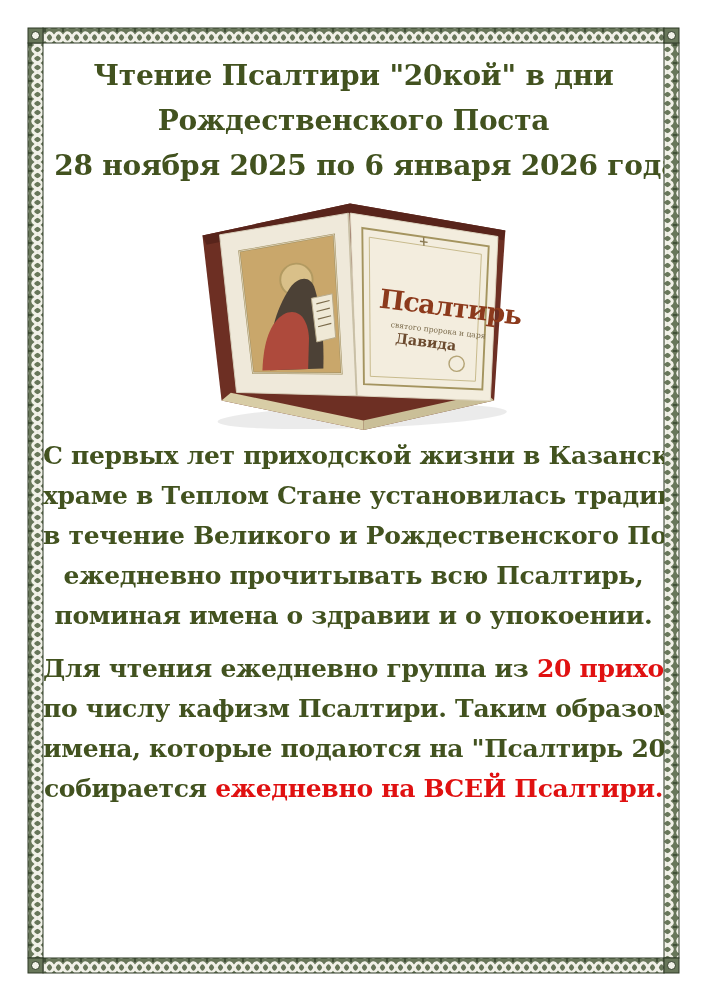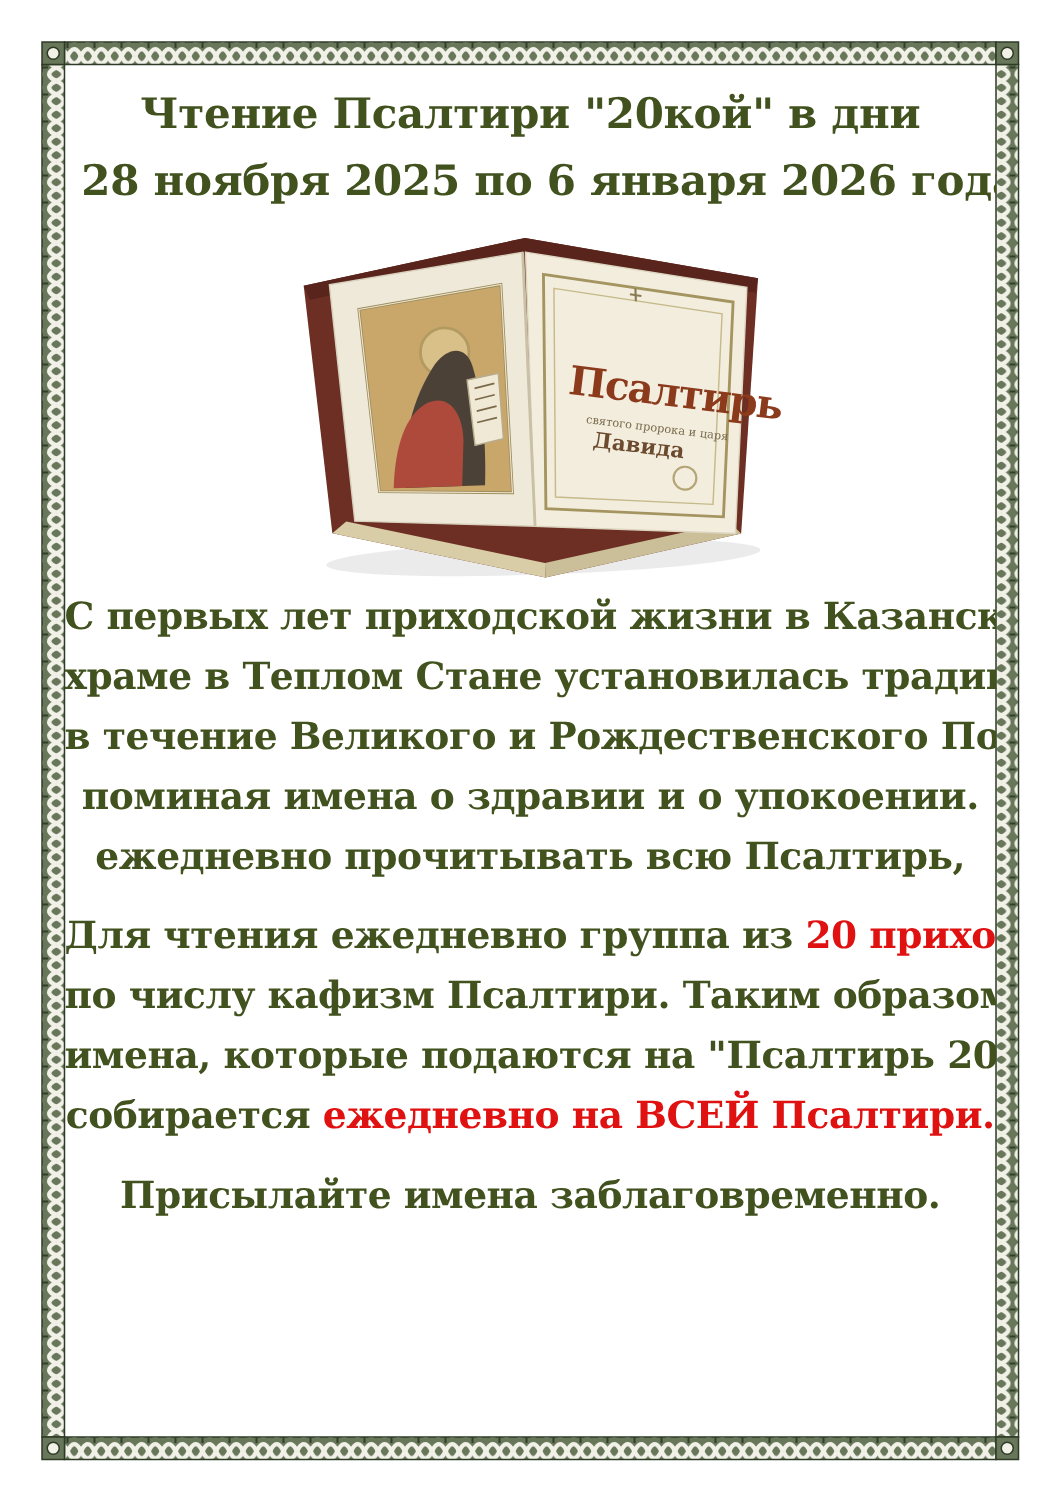--- a/index.html
+++ b/index.html
@@ -68,20 +68,21 @@
       <circle cx="35.5" cy="965.5" r="4" fill="#f1f1e8" stroke="#2e3b26"></circle>
       <rect x="664" y="958" width="15" height="15" fill="#68775a" stroke="#2e3b26"></rect>
       <circle cx="671.5" cy="965.5" r="4" fill="#f1f1e8" stroke="#2e3b26"></circle>
     </g>
   </svg>
 
   <div class="content">
 
     <div class="title">
       <div class="title-line">Чтение Псалтири "20кой" в дни</div>
+      <div class="title-line">Рождественского Поста</div>
       <div class="title-line">с 28 ноября 2025 по 6 января 2026 года</div>
     </div>
 
     <div class="book-wrap">
       <svg width="362" height="240" viewBox="0 0 380 252">
         <g transform="rotate(-2 190 130)">
           <ellipse cx="195" cy="234" rx="152" ry="12" fill="#000000" opacity="0.08"></ellipse>
 
           <path d="M34,38 L190,10 L352,44 L334,222 L196,248 L48,212 Z" fill="#6d2f23"></path>
           <path d="M34,38 L190,10 L352,44 L350,54 L190,22 L38,48 Z" fill="#58241b"></path>
@@ -115,30 +116,27 @@
           </g>
         </g>
       </svg>
     </div>
 
     <div class="flyer-body">
         <div class="para">
           <div class="line"><span>С первых лет приходской жизни в Казанском</span></div>
           <div class="line"><span>храме в Теплом Стане установилась традиция:</span></div>
           <div class="line"><span>в течение Великого и Рождественского Постов</span></div>
+          <div class="line"><span>ежедневно прочитывать всю Псалтирь,</span></div>
           <div class="line"><span>поминая имена о здравии и о упокоении.</span></div>
-          <div class="line"><span>ежедневно прочитывать всю Псалтирь,</span></div>
         </div>
         <div class="para">
           <div class="line"><span>Для чтения ежедневно группа из </span><span class="red">20 прихожан</span></div>
           <div class="line"><span>по числу кафизм Псалтири. Таким образом,</span></div>
           <div class="line"><span>имена, которые подаются на "Псалтирь 20ку",</span></div>
           <div class="line"><span>собирается </span><span class="red">ежедневно на ВСЕЙ Псалтири.</span></div>
         </div>
         <div class="para">
         </div>
-        <div class="para">
-          <div class="line"><span>Присылайте имена заблаговременно.</span></div>
-        </div>
       </div>
 
   </div>
 </div>
 
 </body></html>

